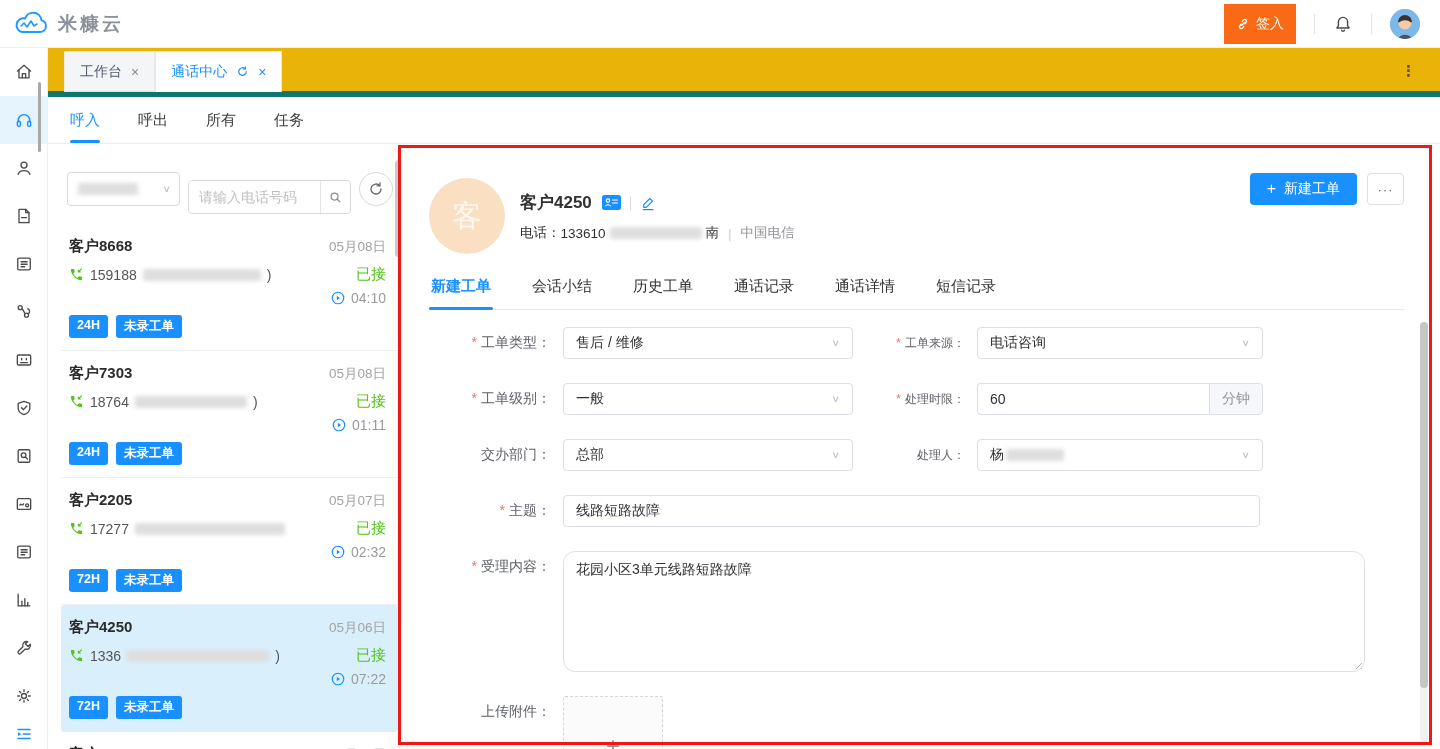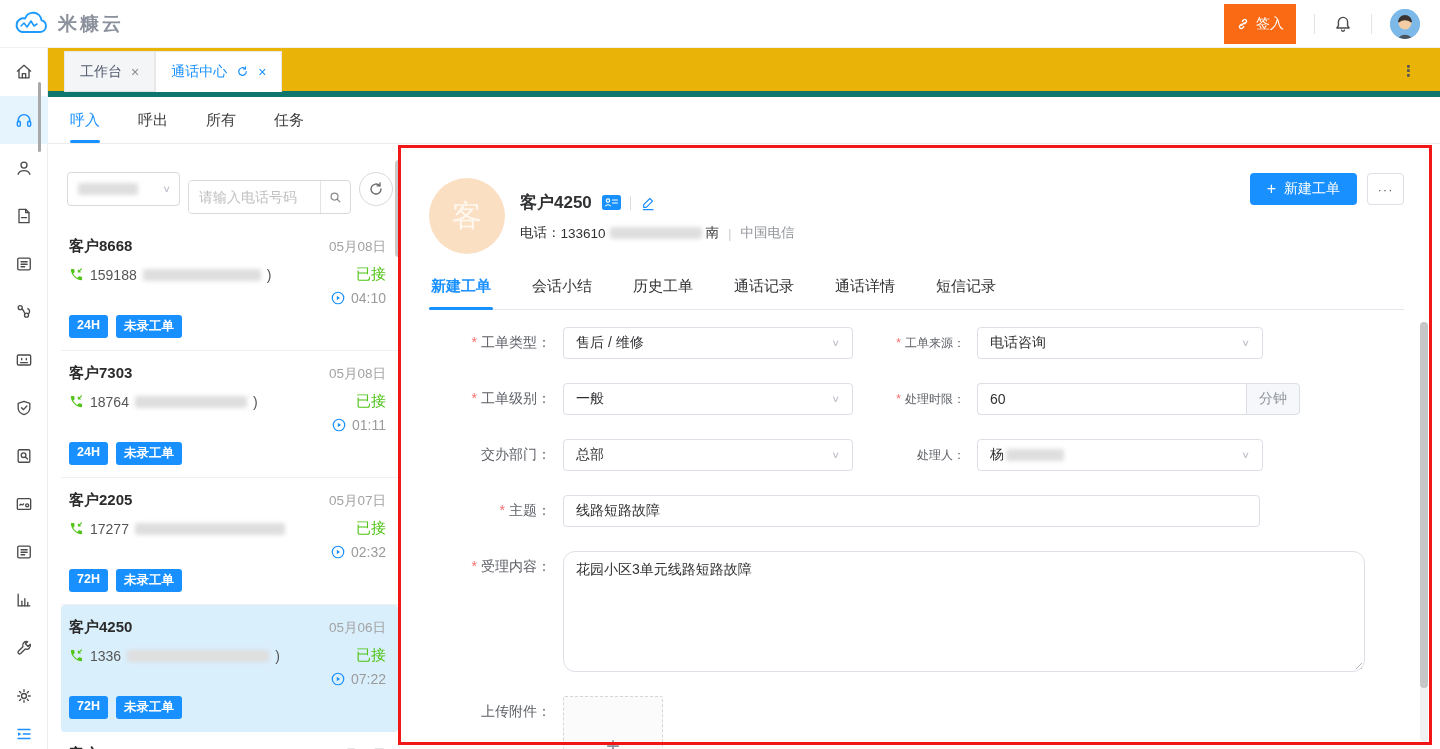--- a/index.html
+++ b/index.html
@@ -115,21 +115,21 @@
   .f-row.top .f-label { padding-top:7px; }
   .f-label.attach { padding-top:24px; }
   .f-label-r { flex:none; width:124px; text-align:right; padding-right:12px; font-size:12px; color:#5d6066; }
   .f-label-r .req { color:#f56c6c; margin-right:4px; }
   .ctrl { height:32px; border:1px solid #dcdfe6; border-radius:4px; display:flex; align-items:center;
     padding:0 12px; font-size:14px; color:#303133; background:#fff; }
   .ctrl.sel { cursor:pointer; }
   .w-left { width:290px; }
   .w-right { width:286px; }
   .wide { width:697px; }
-  .input-group { display:flex; width:323px; height:32px; }
+  .input-group { display:flex; width:286px; height:32px; }
   .input-group .ig-input { flex:1; border:1px solid #dcdfe6; border-right:none; border-radius:4px 0 0 4px;
     display:flex; align-items:center; padding:0 12px; font-size:14px; color:#303133; }
   .input-group .ig-addon { width:54px; background:#f5f7fa; border:1px solid #dcdfe6; border-radius:0 4px 4px 0;
     display:flex; align-items:center; justify-content:center; font-size:14px; color:#909399; }
   .textarea { width:802px; height:121px; border:1px solid #dcdfe6; border-radius:12px; padding:7px 12px;
     font-size:14px; color:#303133; line-height:20px; position:relative; }
   .textarea::after { content:""; position:absolute; right:2px; bottom:2px; width:10px; height:10px;
     background:repeating-linear-gradient(135deg, transparent 0 2.5px, #b6b6b6 2.5px 3.5px);
     clip-path:polygon(100% 0, 100% 100%, 0 100%); }
   .attach-row { margin-top:10px; margin-bottom:0; }

